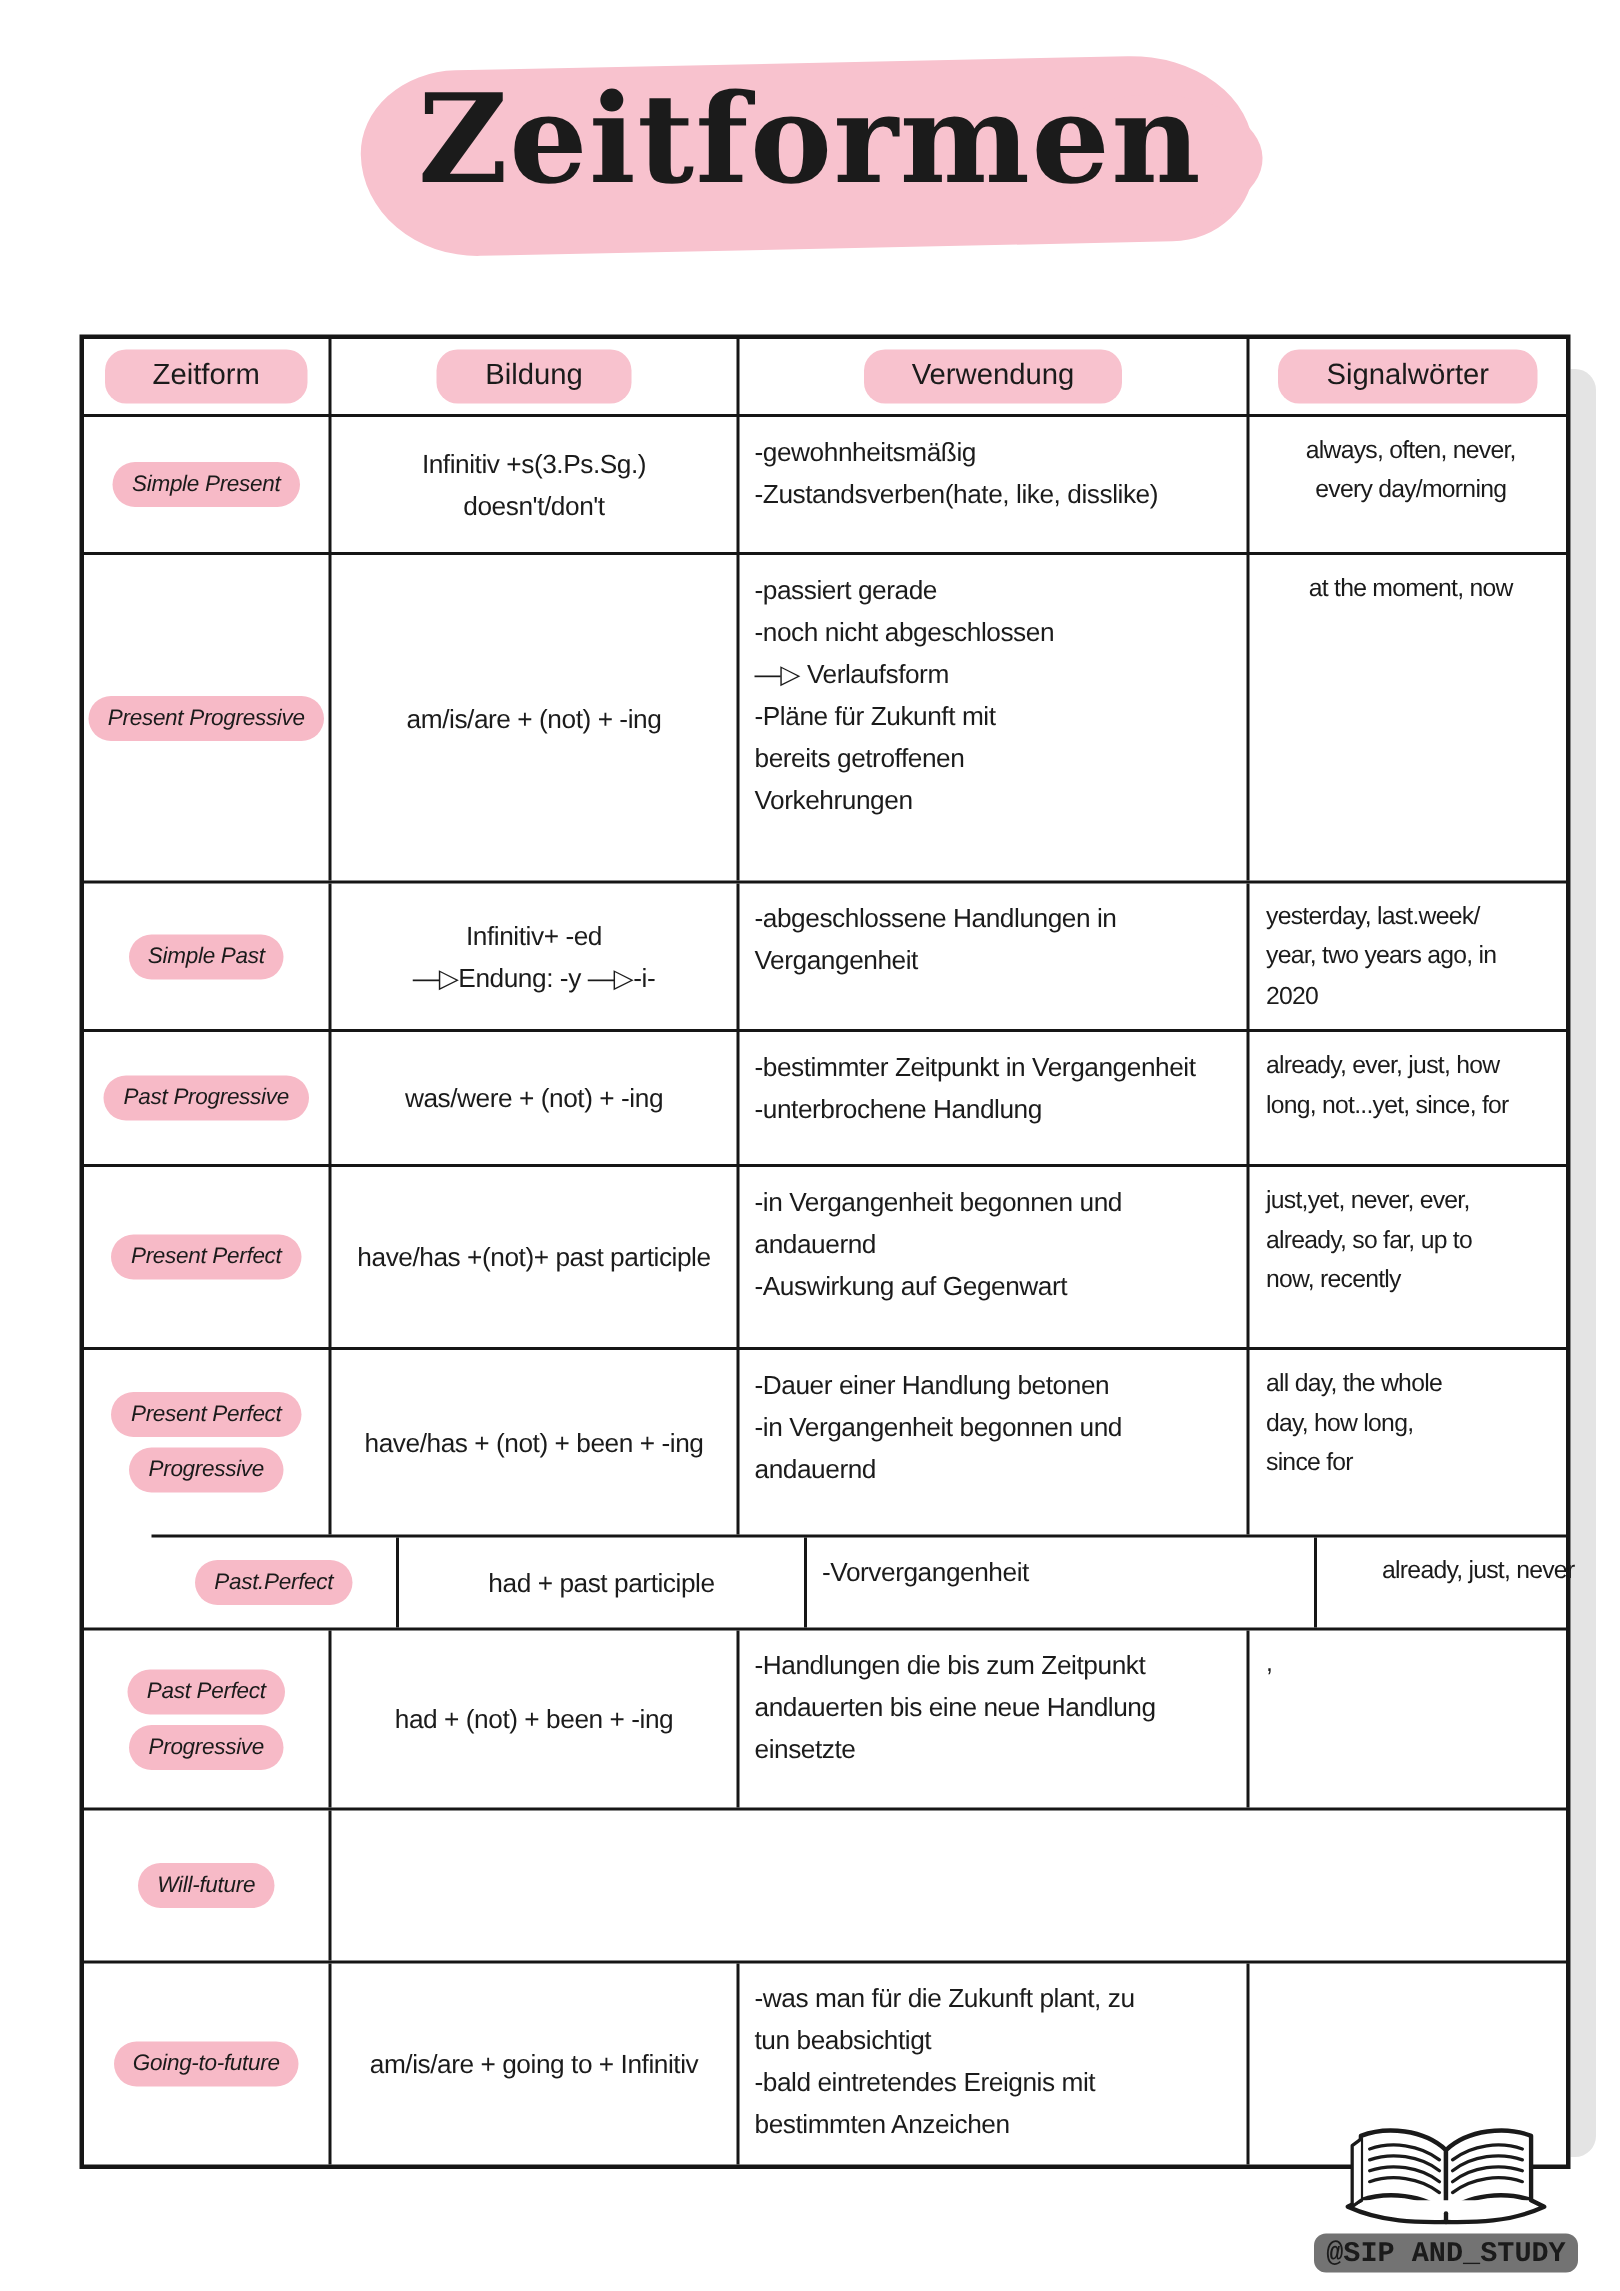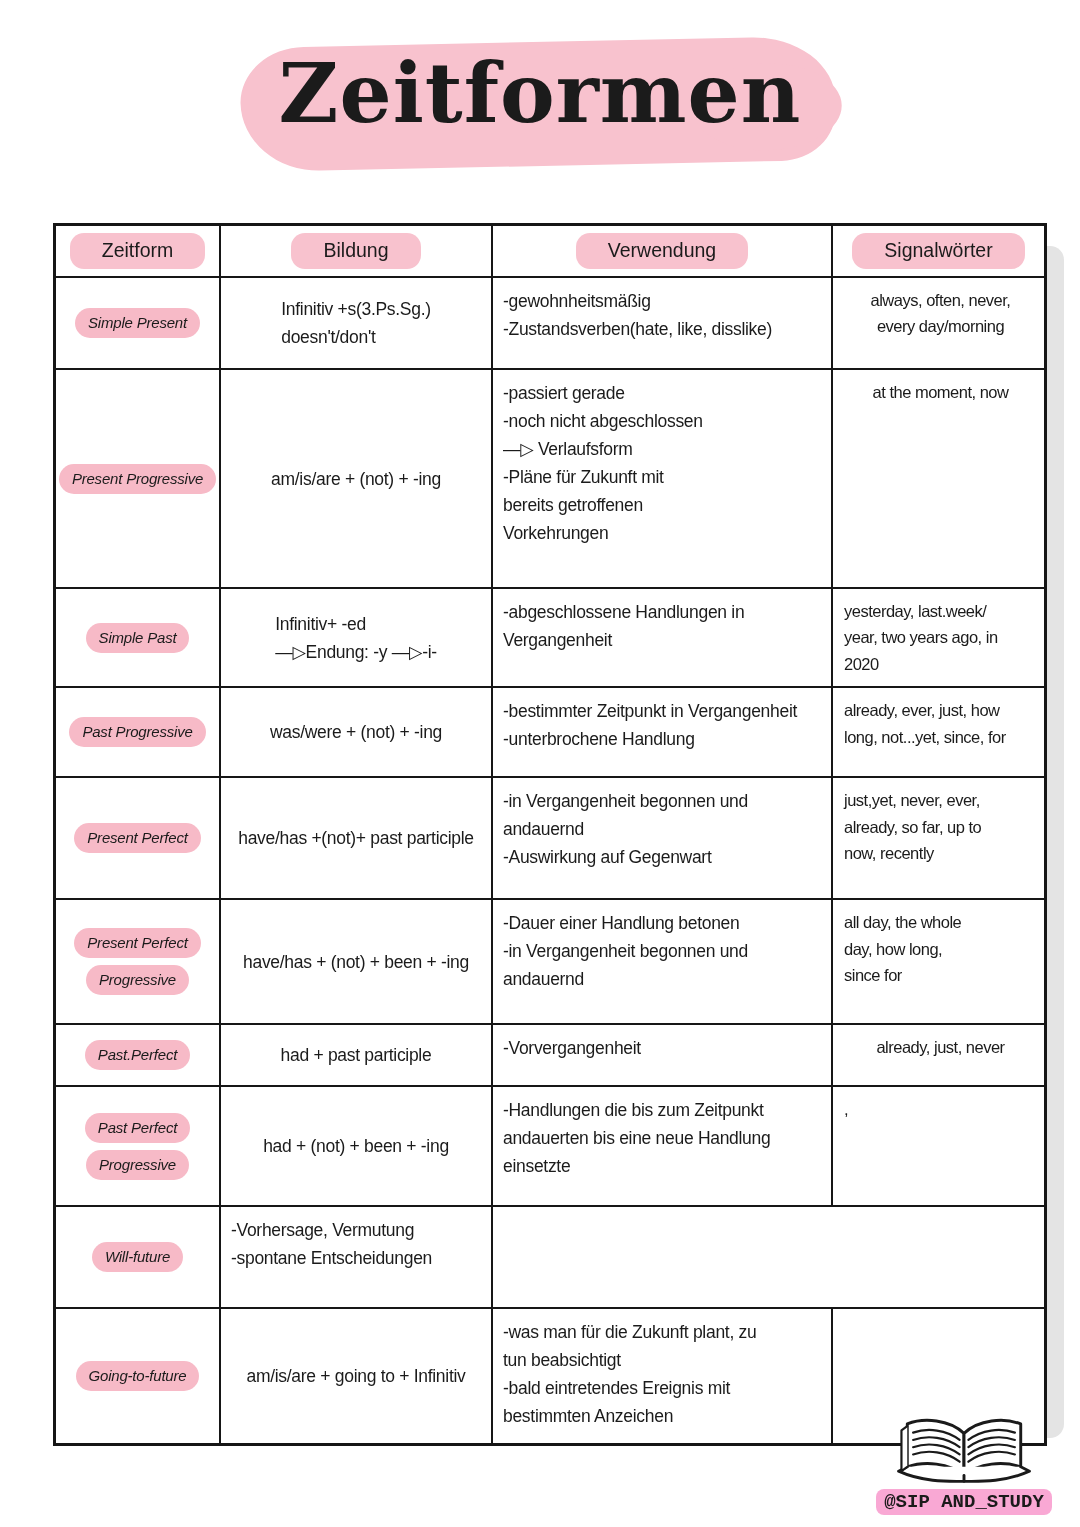--- a/index.html
+++ b/index.html
@@ -53,45 +53,45 @@
     font-size:19.5px;letter-spacing:0;white-space:nowrap;
   }
 
   
   .t-row:nth-child(2){min-height:90px;}
   .t-row:nth-child(3){min-height:217px;}
   .t-row:nth-child(4){min-height:94px;}
   .t-row:nth-child(5){min-height:88px;}
   .t-row:nth-child(6){min-height:120px;}
   .t-row:nth-child(7){min-height:123px;}
-  .t-row:nth-child(8){min-height:60px;}
+  .t-row:nth-child(8){min-height:60px;margin-left:45px;}
   .t-row:nth-child(9){min-height:118px;}
   .t-row:nth-child(10){min-height:100px;}
   .t-row:nth-child(11){min-height:134px;}
 
   .cell.zeitform{
     display:flex;flex-direction:column;gap:7px;align-items:center;
     justify-content:center;padding:6px 4px;
   }
   .pill{
     background:#f7bac7;border-radius:16px;padding:3px 13px;
     font-size:15px;letter-spacing:-0.2px;white-space:nowrap;font-style:italic;
   }
   .cell.bildung{
-    display:flex;align-items:center;justify-content:center;
+    display:flex;align-items:center;justify-content:center;text-align:center;
   }
   .cell.verwendung{text-align:left;}
   .cell.signal{font-size:16.5px;letter-spacing:-0.5px;padding:9px 7px 9px 11px;}
   .cell.signal.center{text-align:center;}
 
   
   .credit-wrap{position:absolute;right:16px;bottom:12px;width:200px;text-align:center;}
   .book-icon{display:block;margin:0 auto -4px auto;}
   .credit-text{
-    display:inline-block;background:#f9a8d4;border-radius:8px;padding:2px 8px;
+    display:inline-block;background:#737373;border-radius:8px;padding:2px 8px;
     font-family:"Liberation Mono",monospace;font-weight:bold;font-size:19px;
     letter-spacing:0;white-space:nowrap;
   }
 </style>
 </head>
 <body>
 
 <div class="title-wrap">
   <div class="title-blob"></div>
   <div class="title-text">Zeitformen</div>
@@ -174,22 +174,20 @@
     <div class="t-row">
       <div class="cell zeitform"><span class="pill">Past Perfect</span><span class="pill">Progressive</span></div>
       <div class="cell bildung">had + (not) + been + -ing</div>
       <div class="cell verwendung">-Handlungen die bis zum Zeitpunkt
 andauerten bis eine neue Handlung
 einsetzte</div>
       <div class="cell signal">,</div>
     </div>
     <div class="t-row">
       <div class="cell zeitform"><span class="pill">Will-future</span></div>
-      <div class="cell verwendung">-Vorhersage, Vermutung
--spontane Entscheidungen</div>
       <div class="cell signal"></div>
     </div>
     <div class="t-row">
       <div class="cell zeitform"><span class="pill">Going-to-future</span></div>
       <div class="cell bildung">am/is/are + going to + Infinitiv</div>
       <div class="cell verwendung">-was man für die Zukunft plant, zu
 tun beabsichtigt
 -bald eintretendes Ereignis mit
 bestimmten Anzeichen</div>
       <div class="cell signal"></div>

